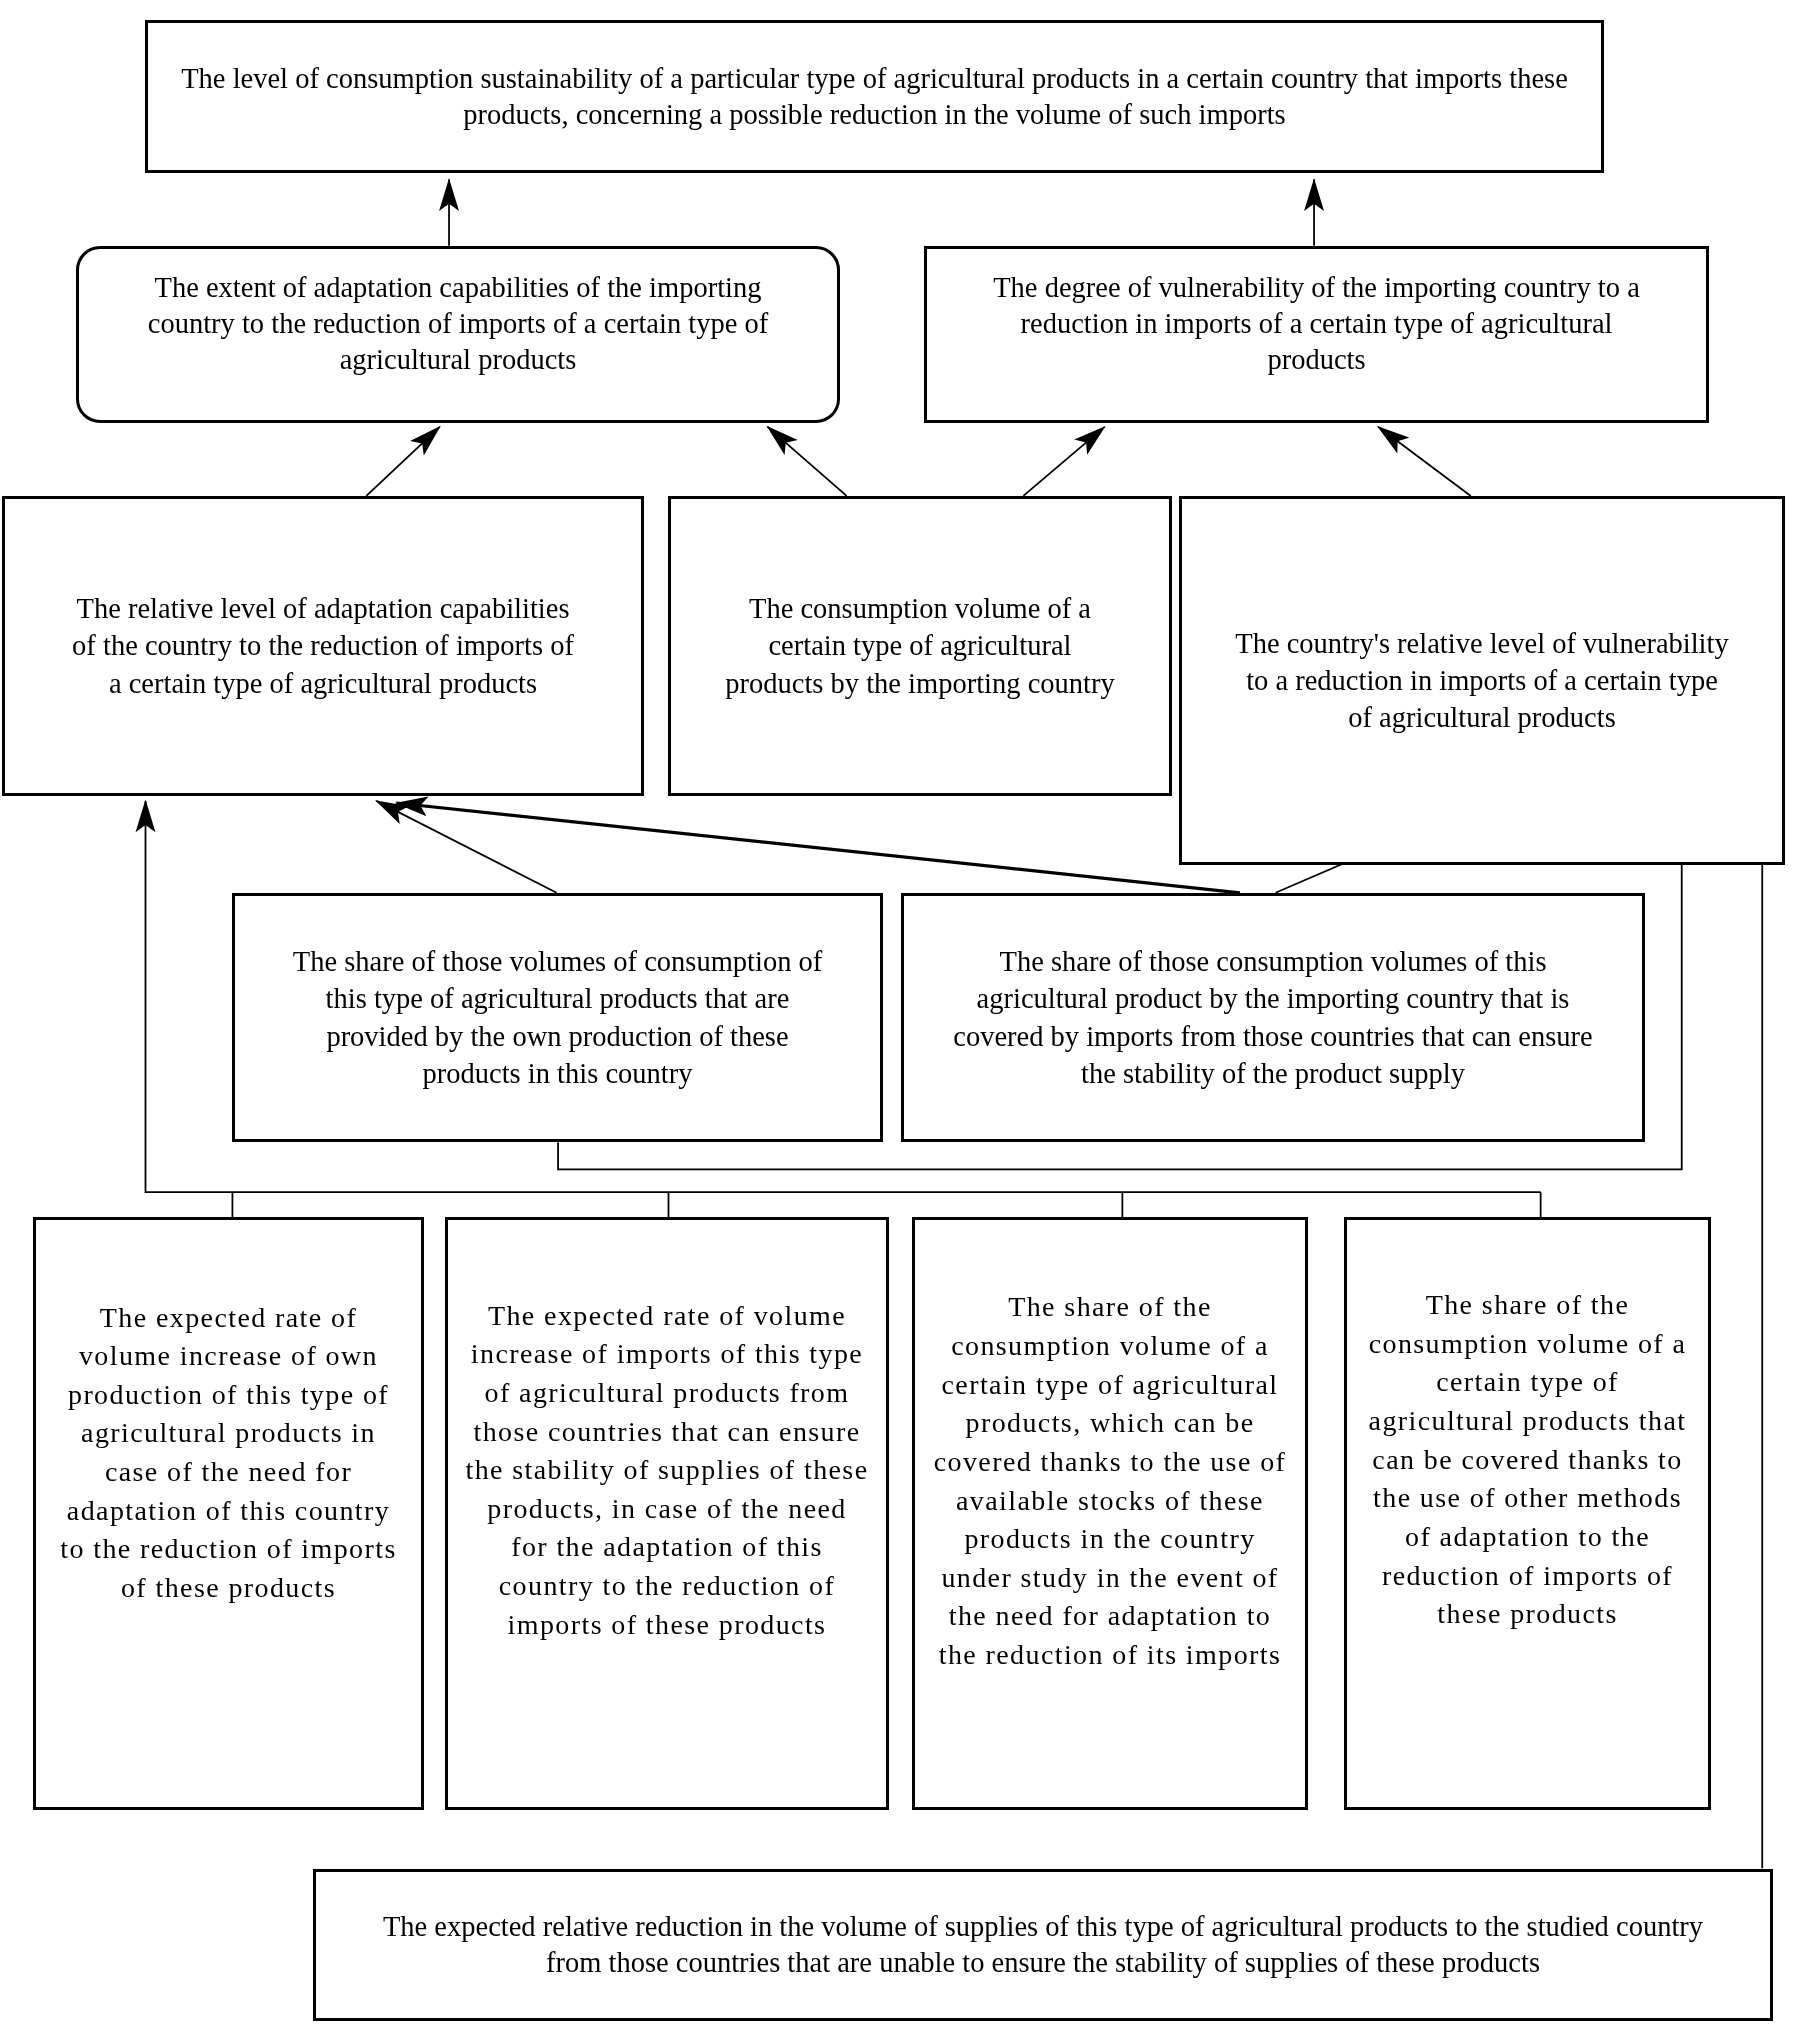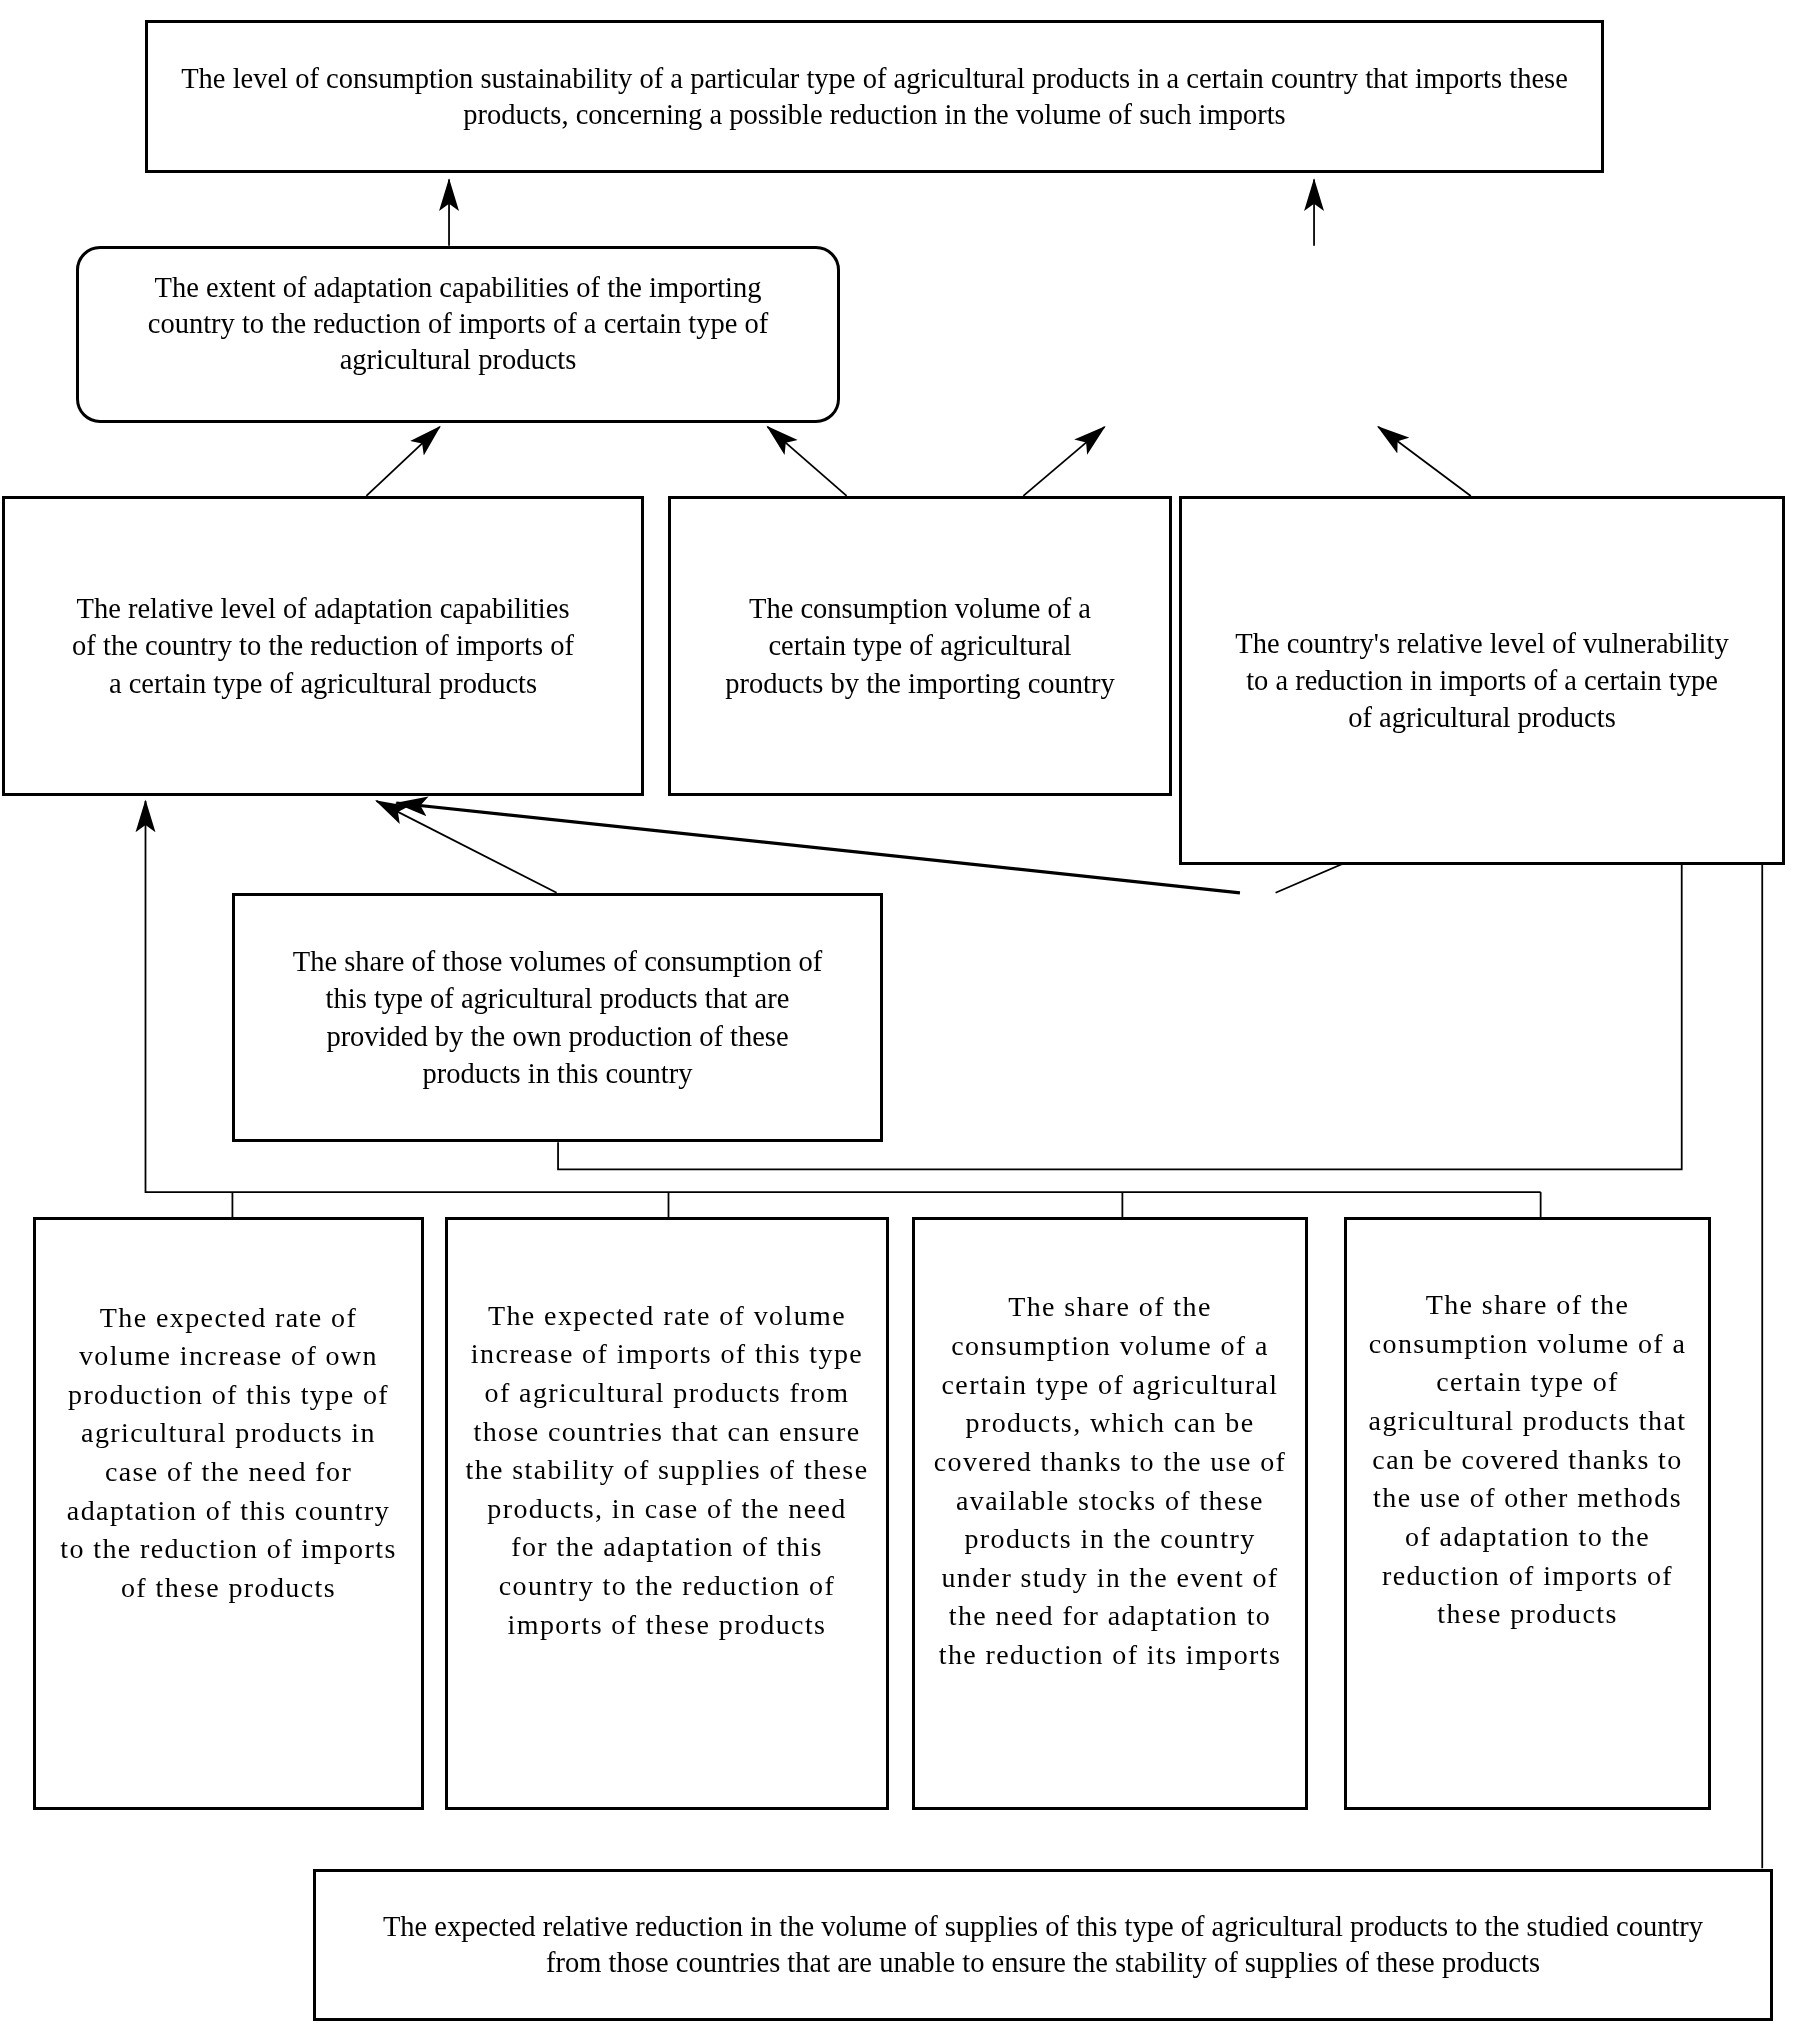--- a/index.html
+++ b/index.html
@@ -62,33 +62,39 @@
     <line x1="2473" y1="2622" x2="2473" y2="1124" stroke="#000" stroke-width="2.5" marker-end="url(#ah)"></line>
   </svg>
 
   <div class="box f1" style="left:145px;top:20px;width:1459px;height:153px;padding:0 26px;text-align:center;">
     <span>The level of consumption sustainability of a particular type of agricultural products in a certain country that imports these products, concerning a possible reduction in the volume of such imports</span>
   </div>
 
   <div class="box f1" style="left:76px;top:246px;width:764px;height:177px;padding:0 50px 21.4px 50px;border-radius:24px;">
     <span>The extent of adaptation capabilities of the importing country to the reduction of imports of a certain type of agricultural products</span>
   </div>
+  <div class="box f1" style="left:924px;top:246px;width:785px;height:177px;padding:0 50px 21.4px 50px;">
+    <span>The degree of vulnerability of the importing country to a reduction in imports of a certain type of agricultural products</span>
+  </div>
 
   <div class="box f2" style="left:2px;top:496px;width:642px;height:300px;padding:0 64px;">
     <span>The relative level of adaptation capabilities of the country to the reduction of imports of a certain type of agricultural products</span>
   </div>
   <div class="box f2" style="left:668px;top:496px;width:504px;height:300px;padding:0 50px;">
     <span>The consumption volume of a certain type of agricultural products by the importing country</span>
   </div>
   <div class="box f2" style="left:1179px;top:496px;width:606px;height:369px;padding:0 50px;">
     <span>The country's relative level of vulnerability to a reduction in imports of a certain type of agricultural products</span>
   </div>
 
   <div class="box f2" style="left:232px;top:893px;width:651px;height:249px;padding:0 48px;">
     <span>The share of those volumes of consumption of this type of agricultural products that are provided by the own production of these products in this country</span>
+  </div>
+  <div class="box f2" style="left:901px;top:893px;width:744px;height:249px;padding:0 43px;">
+    <span>The share of those consumption volumes of this agricultural product by the importing country that is covered by imports from those countries that can ensure the stability of the product supply</span>
   </div>
 
   <div class="box f3" style="left:33px;top:1217px;width:391px;height:593px;padding:0 18.5px 121px 18.5px;">
     <span>The expected rate of volume increase of own production of this type of agricultural products in case of the need for adaptation of this country to the reduction of imports of these products</span>
   </div>
   <div class="box f3" style="left:445px;top:1217px;width:444px;height:593px;padding:0 17px 86px 17px;">
     <span>The expected rate of volume increase of imports of this type of agricultural products from those countries that can ensure the stability of supplies of these products, in case of the need for the adaptation of this country to the reduction of imports of these products</span>
   </div>
   <div class="box f3" style="left:912px;top:1217px;width:396px;height:593px;padding:0 15.7px 64px 15.7px;">
     <span>The share of the consumption volume of a certain type of agricultural products, which can be covered thanks to the use of available stocks of these products in the country under study in the event of the need for adaptation to the reduction of its imports</span>

